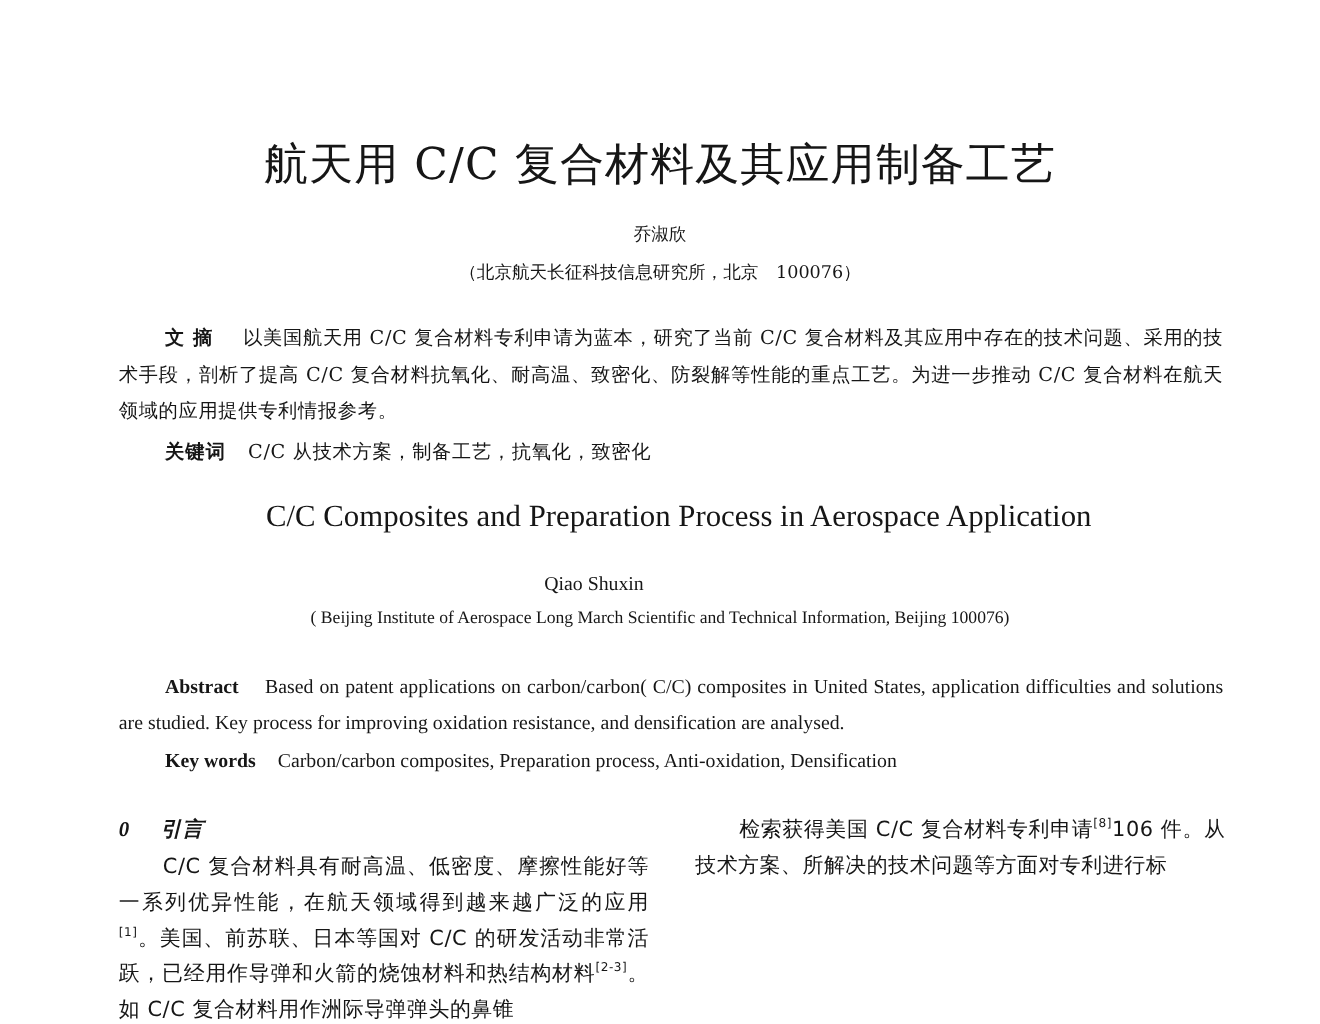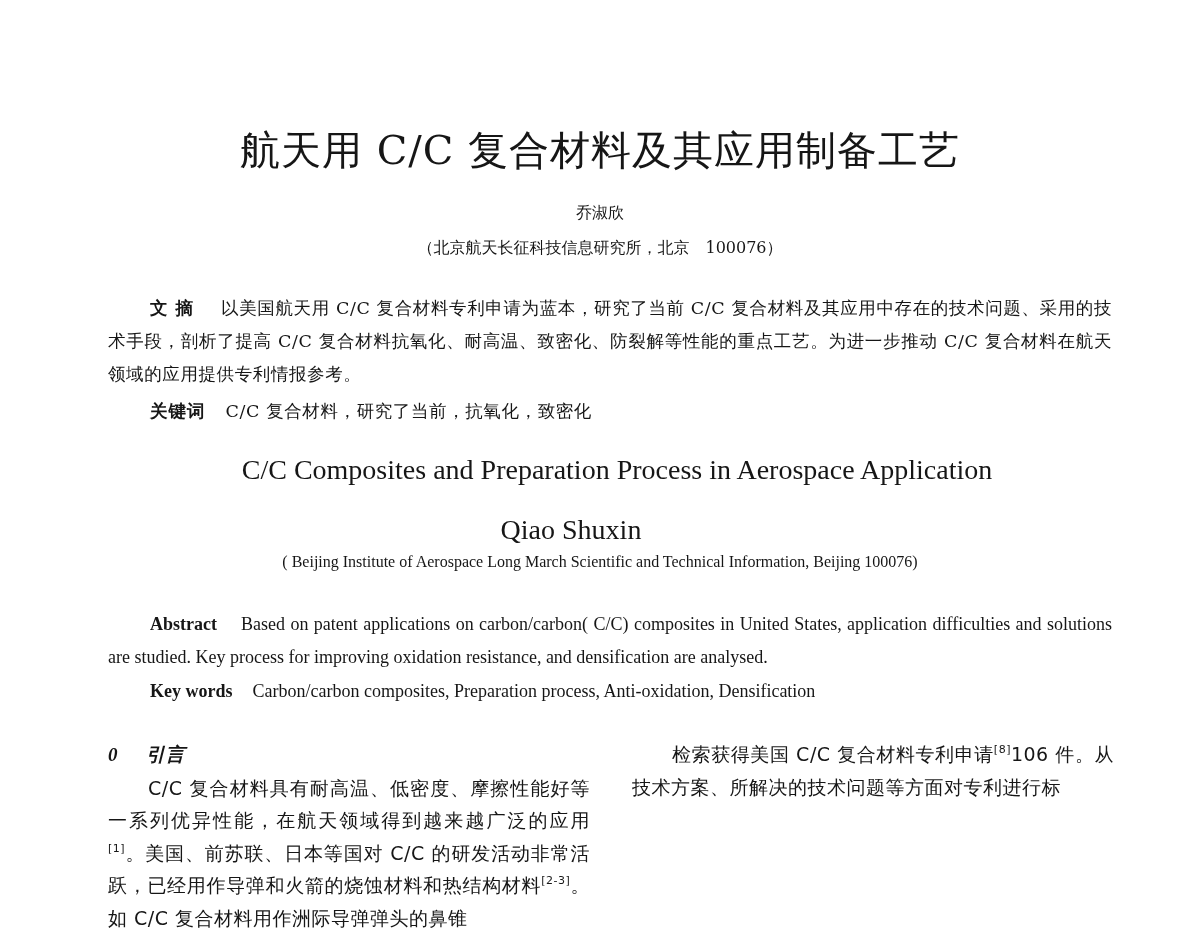--- a/index.html
+++ b/index.html
@@ -17,21 +17,21 @@
   .affil-cn { left: 0; width: 1200px; top: 236px; text-align: center; font-size: 16px; line-height: 24px; }
   .para { position: absolute; left: 108px; width: 1004px; font-size: 17.5px; line-height: 33px; letter-spacing: 0.6px; }
   .abs-cn { top: 292px; text-indent: 42px; text-align: justify; white-space: normal; }
   .label-bold { font-family: "DejaVu Sans", "Liberation Sans", sans-serif; font-weight: bold; margin-right: 20px; letter-spacing: 8px; }
   .kw-cn { top: 396px; left: 150px; font-size: 17.5px; line-height: 30px; letter-spacing: 0.6px; }
   .kw-cn .label-bold { letter-spacing: 1px; }
   .title-en {
     left: 0; width: 1200px; top: 450px; text-align: center;
     font-family: "Liberation Serif", serif; font-size: 28px; line-height: 40px; margin-left: 17px;
   }
-  .author-en { left: 0; width: 1080px; top: 515px; text-align: center; font-family: "Liberation Serif", serif; font-size: 28px; line-height: 30px; padding-left: 31px; }
+  .author-en { left: 0; width: 1080px; top: 515px; text-align: center; font-family: "Liberation Serif", serif; font-size: 18px; line-height: 30px; }
   .affil-en { left: 0; width: 1200px; top: 550px; text-align: center; font-family: "Liberation Serif", serif; font-size: 16px; line-height: 24px; }
   .abs-en {
     top: 608px; font-family: "Liberation Serif", serif; font-size: 18px; line-height: 33px;
     text-indent: 42px; text-align: justify; white-space: normal; letter-spacing: 0;
   }
   .abs-en .label-en { font-weight: bold; margin-right: 24px; }
   .kw-en { top: 676px; left: 150px; font-family: "Liberation Serif", serif; font-size: 18px; line-height: 30px; }
   .kw-en .label-en { font-weight: bold; margin-right: 20px; }
   .col { position: absolute; top: 738px; width: 482px; font-family: "DejaVu Sans", "Liberation Sans", sans-serif; font-size: 19px; line-height: 32.5px; letter-spacing: 0.5px; }
   .col-left { left: 108px; }
@@ -46,21 +46,21 @@
 
 <div class="abs title-cn">航天用 C/C 复合材料及其应用制备工艺</div>
 <div class="abs author-cn">乔淑欣</div>
 <div class="abs affil-cn">（北京航天长征科技信息研究所，北京　100076）</div>
 
 <div class="para abs-cn">
   <span class="label-bold">文摘</span><span>以美国航天用 C/C 复合材料专利申请为蓝本，研究了当前 C/C 复合材料及其应用中存在的技术问题、采用的技术手段，剖析了提高 C/C 复合材料抗氧化、耐高温、致密化、防裂解等性能的重点工艺。为进一步推动 C/C 复合材料在航天领域的应用提供专利情报参考。</span>
 </div>
 
 <div class="abs kw-cn">
-  <span class="label-bold">关键词</span><span>C/C 复合材料，研究了当前，抗氧化，致密化</span>
+  <span class="label-bold">关键词</span><span>C/C 从技术方案，制备工艺，抗氧化，致密化</span>
 </div>
 
 <div class="abs title-en">C/C Composites and Preparation Process in Aerospace Application</div>
 <div class="abs author-en">Qiao Shuxin</div>
 <div class="abs affil-en">( Beijing Institute of Aerospace Long March Scientific and Technical Information, Beijing   100076)</div>
 
 <div class="para abs-en">
   <span class="label-en">Abstract</span><span>Based on patent applications on carbon/carbon( C/C) composites in United States, application difficulties and solutions are studied. Key process for improving oxidation resistance, and densification are analysed.</span>
 </div>
 

